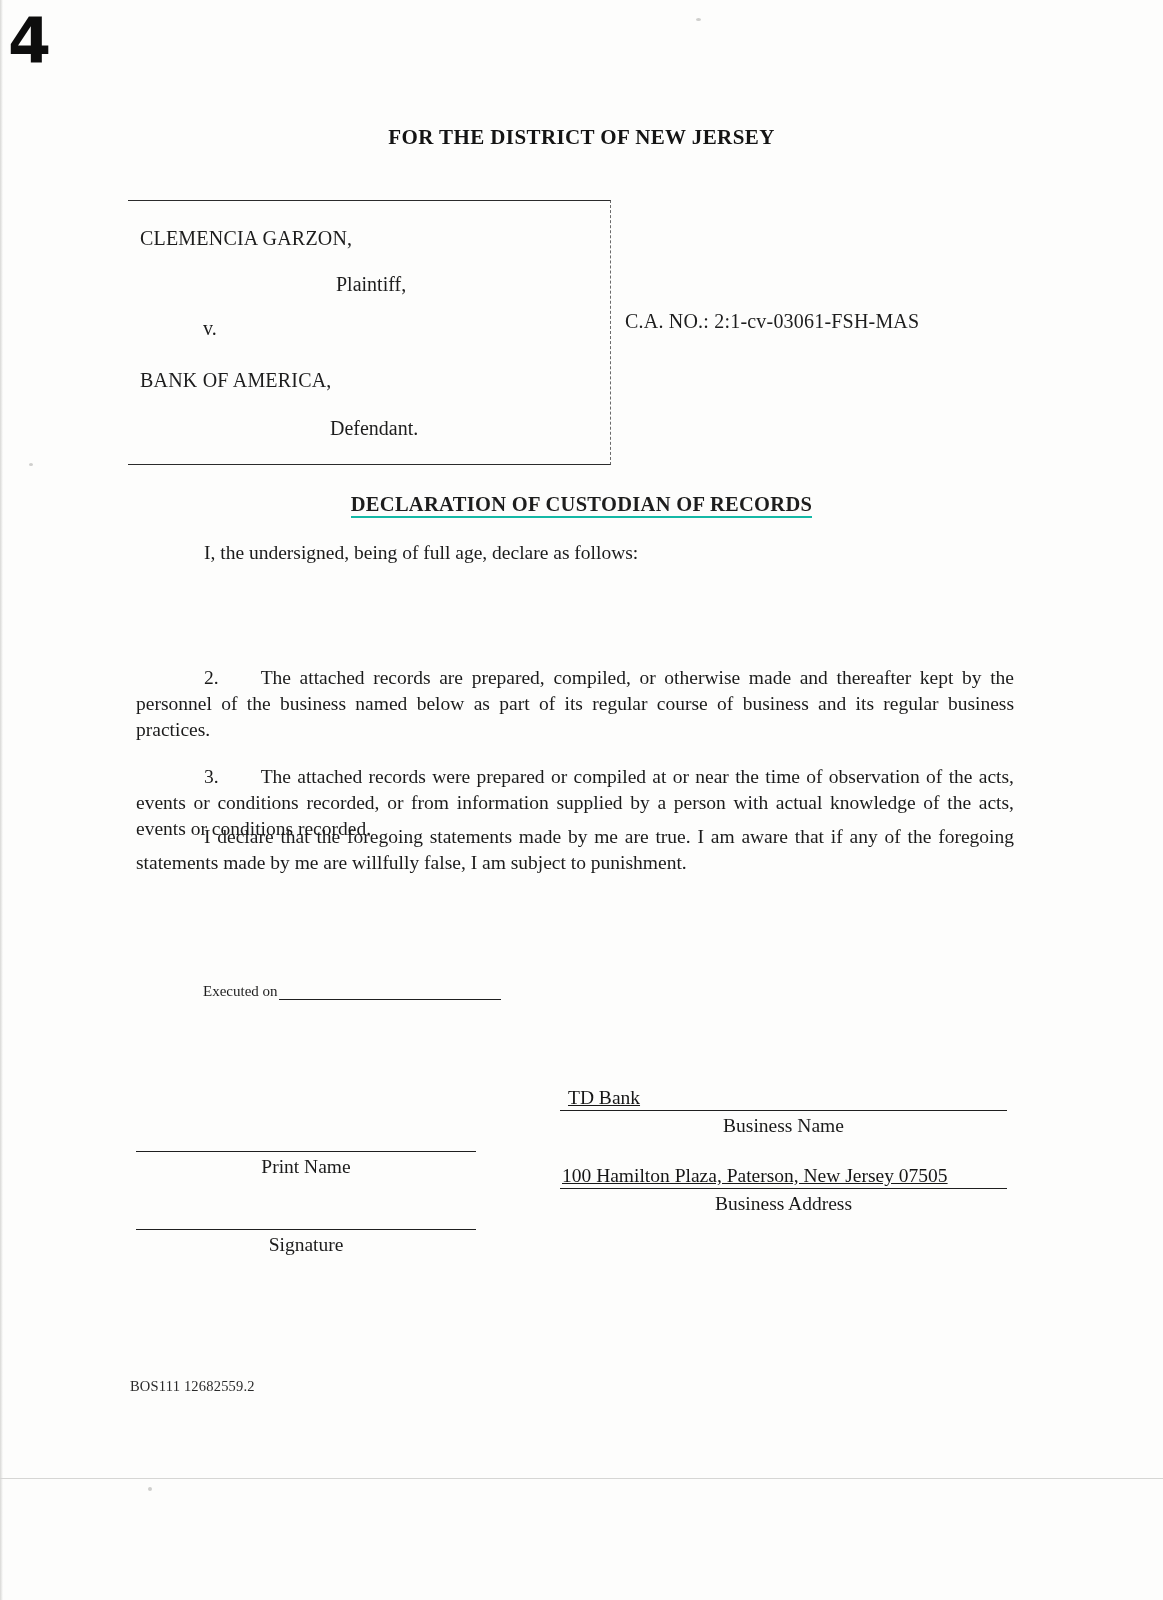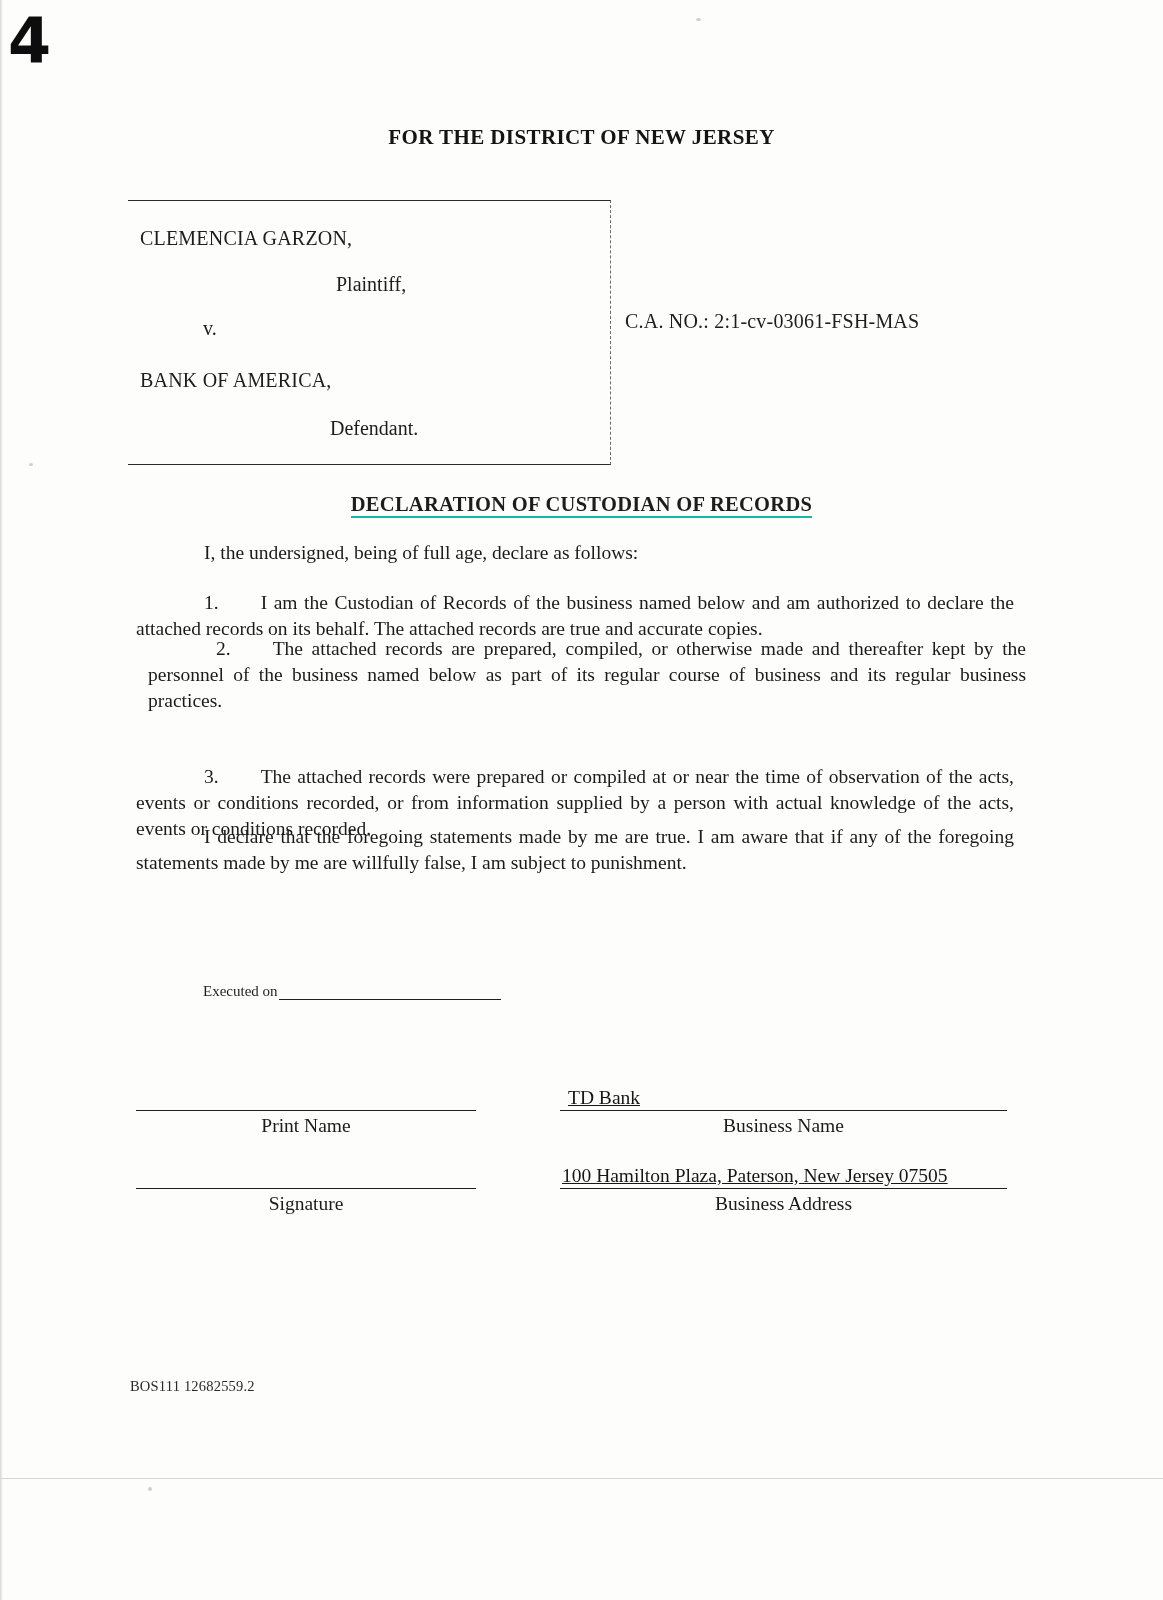--- a/index.html
+++ b/index.html
@@ -124,21 +124,21 @@
     left: 136px;
     width: 878px;
     font-size: 19.5px;
     line-height: 26px;
     text-align: justify;
     text-justify: inter-word;
     color: #1b1b1b;
   }
   .body-block.lead      { top: 540px; text-align: left; text-indent: 68px; }
   .body-block.para-1    { top: 590px; }
-  .body-block.para-2    { top: 636px; margin-left: 12px; }
+  .body-block.para-2    { top: 665px; }
   .body-block.para-3    { top: 764px; }
   .body-block.closing   { top: 824px; text-indent: 68px; }
 
   .para-indent {
     display: inline-block;
     width: 68px;
   }
   .para-gap {
     display: inline-block;
     width: 42px;
@@ -155,21 +155,21 @@
   }
   .executed-row .blank-rule {
     display: inline-block;
     width: 222px;
     border-bottom: 1.6px solid #1f1f1f;
     height: 17px;
     margin-left: 1px;
   }
 
   
-  .sig-col-left  { position: absolute; left: 136px;  width: 340px; }
+  .sig-col-left  { position: absolute; left: 136px;  width: 340px; margin-top: 41px; }
   .sig-col-right { position: absolute; left: 560px;  width: 447px; }
 
   .sig-field { position: relative; }
   .sig-rule {
     border-bottom: 1.7px solid #1f1f1f;
     height: 0;
     width: 100%;
   }
   .sig-value {
     position: absolute;
@@ -232,23 +232,20 @@
   </div>
 
   <div class="case-number">C.A. NO.:  2:1-cv-03061-FSH-MAS</div>
 
   <div class="doc-title">
     <span>DECLARATION OF CUSTODIAN OF RECORDS</span>
   </div>
 
   <div class="body-block lead">I, the undersigned, being of full age, declare as follows:</div>
 
-  <div class="body-block para-1">
-    <span class="para-indent"></span><span>1.</span><span class="para-gap"></span><span>I am the Custodian of Records of the business named below and am authorized to declare the attached records on its behalf.  The attached records are true and accurate copies.</span>
-  </div>
 
   <div class="body-block para-2">
     <span class="para-indent"></span><span>2.</span><span class="para-gap"></span><span>The attached records are prepared, compiled, or otherwise made and thereafter kept by the personnel of the business named below as part of its regular course of business and its regular business practices.</span>
   </div>
 
   <div class="body-block para-3">
     <span class="para-indent"></span><span>3.</span><span class="para-gap"></span><span>The attached records were prepared or compiled at or near the time of observation of the acts, events or conditions recorded, or from information supplied by a person with actual knowledge of the acts, events or conditions recorded.</span>
   </div>
 
   <div class="body-block closing">I declare that the foregoing statements made by me are true.  I am aware that if any of the foregoing statements made by me are willfully false, I am subject to punishment.</div>

